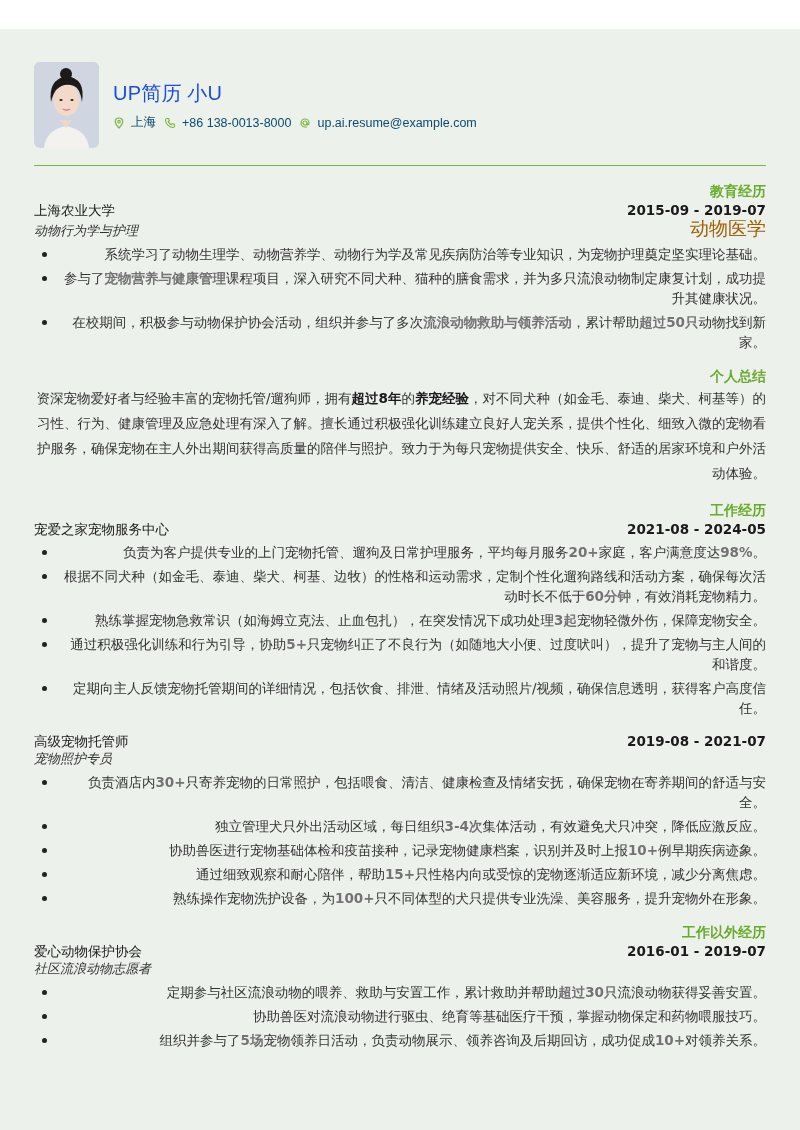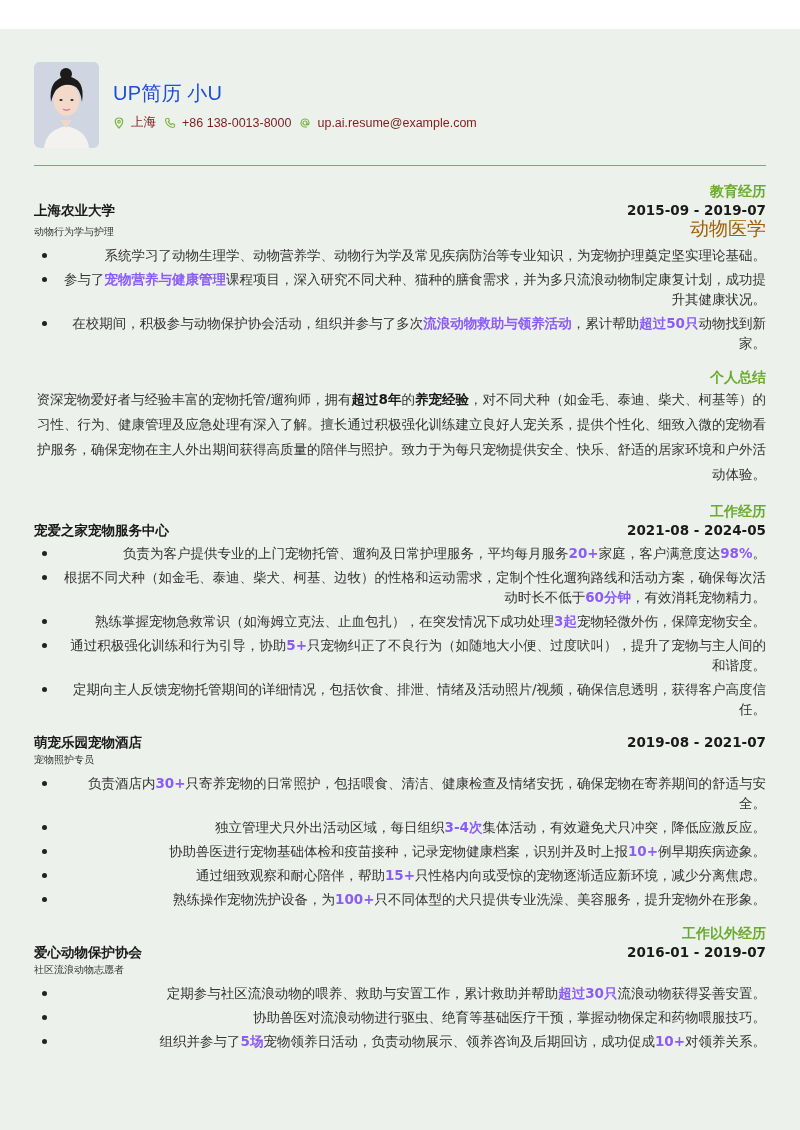--- a/index.html
+++ b/index.html
@@ -20,51 +20,51 @@
     border-radius: 6px; overflow: hidden;
     background: linear-gradient(180deg, #c7cfdc 0%, #d8dde6 60%, #eceef1 100%);
   }
   .name {
     position: absolute; left: 79px; top: 18px;
     font-size: 20px; font-weight: normal; color: #1d4ed8; letter-spacing: 0.2px;
     font-family: "Liberation Sans", "DejaVu Sans", sans-serif;
   }
   .contacts {
     position: absolute; left: 79px; top: 52px;
-    display: flex; align-items: center; font-size: 12.5px; color: #7f1d1d;
+    display: flex; align-items: center; font-size: 12.5px; color: #0c4a6e;
     font-family: "Liberation Sans", "DejaVu Sans", sans-serif;
   }
   .contact { display: flex; align-items: center; margin-right: 8px; }
   .contact svg { width: 12px; height: 12px; margin-right: 6px; }
   .rule {
     position: absolute; left: 34px; top: 136px; width: 732px; height: 0;
     border-top: 1.5px solid #7cb342;
   }
   .content { position: absolute; left: 34px; top: 152px; width: 732px; }
   .section { margin-bottom: 14px; text-align: right; }
   .sec-title {
     color: #6aab2e; font-weight: bold; font-size: 14px; line-height: 20px;
   }
   .entry { margin-bottom: 14px; }
   .entry:last-child { margin-bottom: 0; }
   .row { display: flex; justify-content: space-between; align-items: baseline; }
-  .org { font-weight: bold; font-size: 13.5px; line-height: 18px; color: #1a1a1a; }
+  .org { font-weight: normal; font-size: 13.5px; line-height: 18px; color: #1a1a1a; }
   .date { font-weight: bold; font-size: 13.5px; line-height: 18px; color: #1a1a1a; }
-  .role { font-size: 10px; line-height: 18px; color: #333; }
+  .role { font-size: 13px; line-height: 18px; color: #333; font-style: italic; }
   .sub-right { font-size: 19px; line-height: 18px; color: #a16207; }
   ul.bullets { list-style: none; margin: 4px 0 0 0; padding: 0; }
   ul.bullets li {
     position: relative; padding-left: 28px; font-size: 13.5px; line-height: 20px;
     color: #333; margin-bottom: 4px;
   }
   ul.bullets li::before {
     content: ""; position: absolute; left: 8px; top: 8px;
     width: 5px; height: 5px; border-radius: 50%; background: #222;
   }
-  ul.bullets li b { color: #8b5cf6; }
+  ul.bullets li b { color: #737373; }
   .summary { font-size: 13.5px; line-height: 25px; color: #333; }
   .summary b { color: #1a1a1a; }
 </style>
 </head>
 <body>
 
 <div class="topstrip"></div>
 
 <div class="page">
 
@@ -148,21 +148,21 @@
     <ul class="bullets">
               <li>负责为客户提供专业的上门宠物托管、遛狗及日常护理服务，平均每月服务<b>20+</b>家庭，客户满意度达<b>98%</b>。</li>
               <li>根据不同犬种（如金毛、泰迪、柴犬、柯基、边牧）的性格和运动需求，定制个性化遛狗路线和活动方案，确保每次活动时长不低于<b>60分钟</b>，有效消耗宠物精力。</li>
               <li>熟练掌握宠物急救常识（如海姆立克法、止血包扎），在突发情况下成功处理<b>3起</b>宠物轻微外伤，保障宠物安全。</li>
               <li>通过积极强化训练和行为引导，协助<b>5+</b>只宠物纠正了不良行为（如随地大小便、过度吠叫），提升了宠物与主人间的和谐度。</li>
               <li>定期向主人反馈宠物托管期间的详细情况，包括饮食、排泄、情绪及活动照片/视频，确保信息透明，获得客户高度信任。</li>
             </ul>
   </div>
           <div class="entry">
     <div class="row">
-      <span class="org">萌宠乐园宠物酒店</span>
+      <span class="org">高级宠物托管师</span>
       <span class="date">2019-08 - 2021-07</span>
     </div>
     <div class="row">
       <span class="role">宠物照护专员</span>
       <span class="sub-right"></span>
     </div>
     <ul class="bullets">
               <li>负责酒店内<b>30+</b>只寄养宠物的日常照护，包括喂食、清洁、健康检查及情绪安抚，确保宠物在寄养期间的舒适与安全。</li>
               <li>独立管理犬只外出活动区域，每日组织<b>3-4次</b>集体活动，有效避免犬只冲突，降低应激反应。</li>
               <li>协助兽医进行宠物基础体检和疫苗接种，记录宠物健康档案，识别并及时上报<b>10+</b>例早期疾病迹象。</li>

